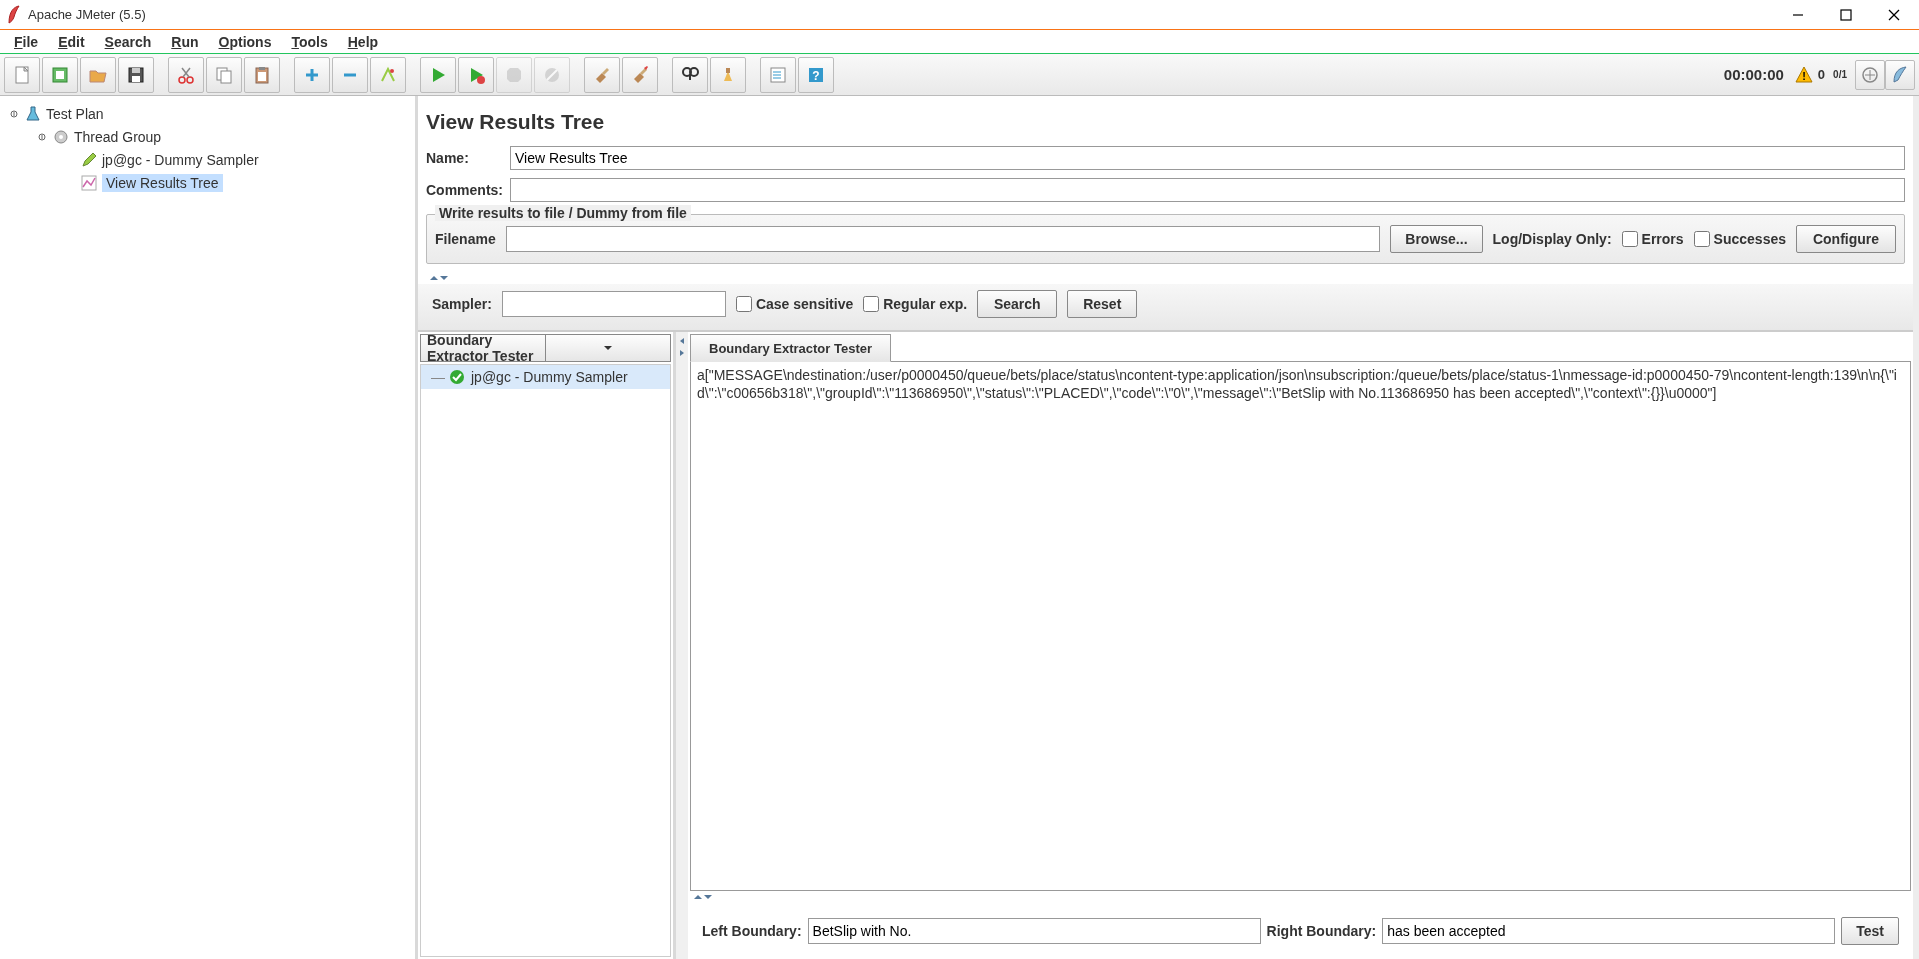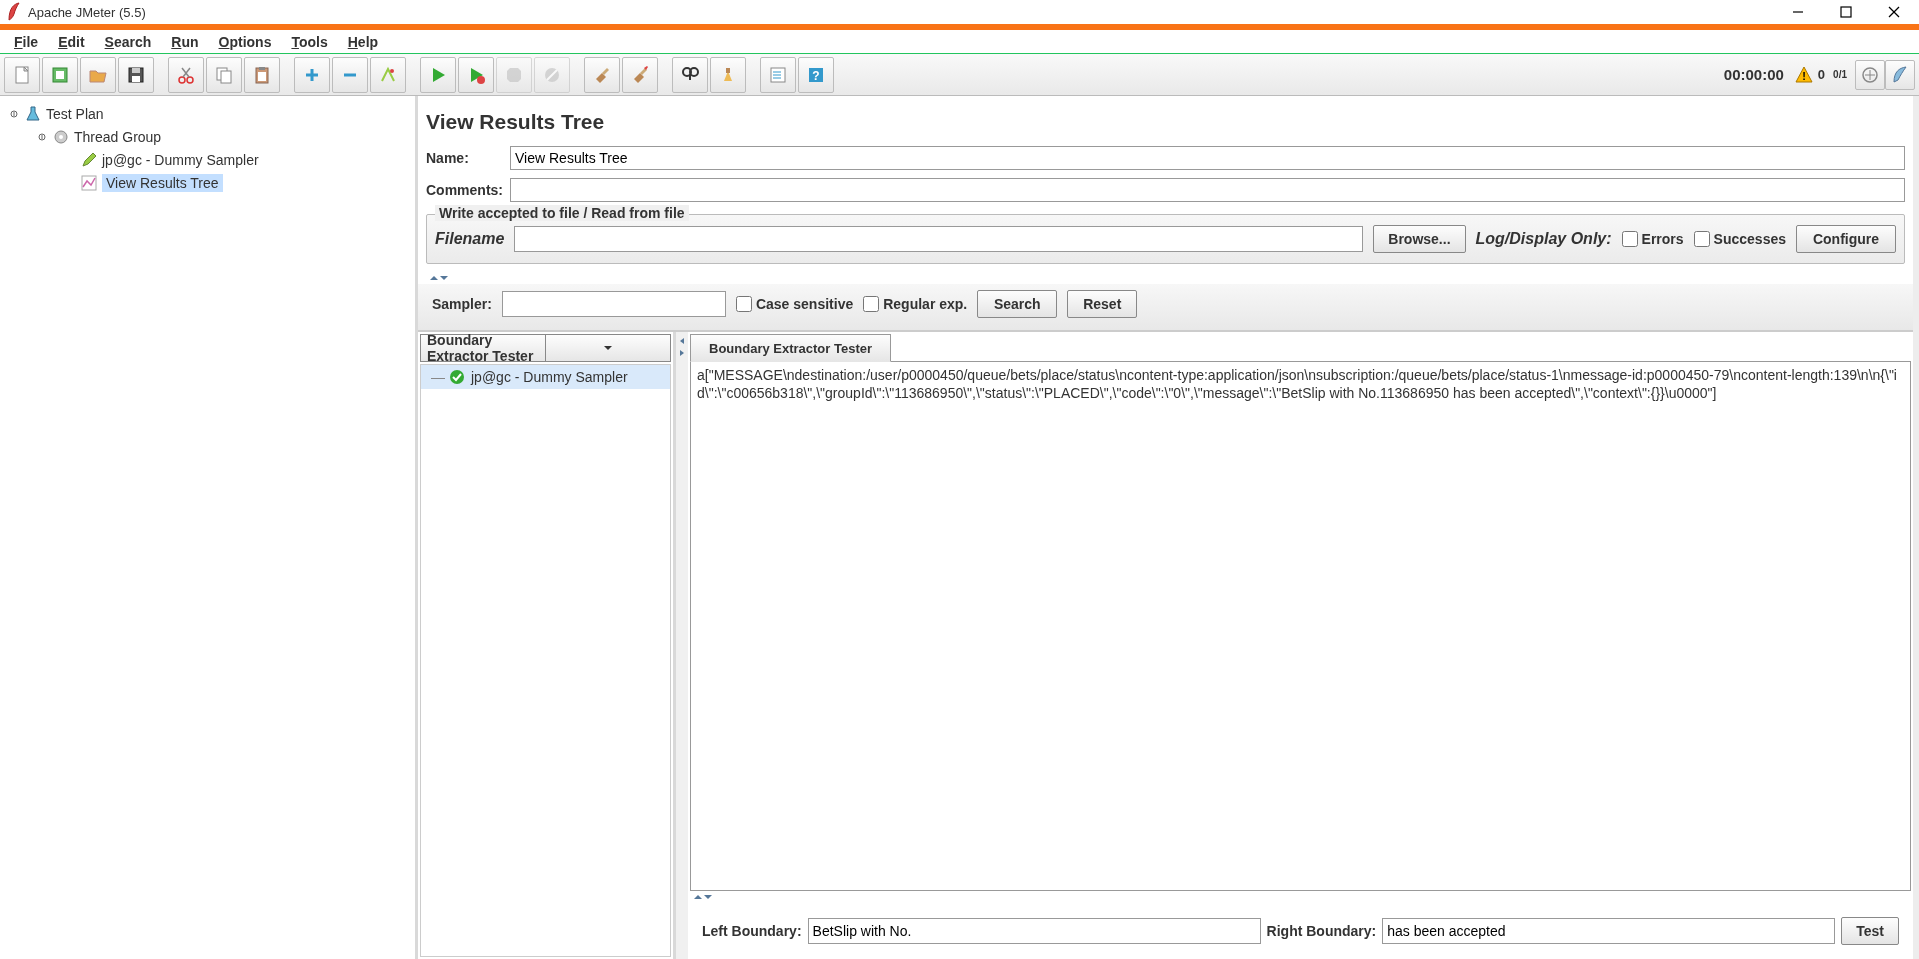--- a/index.html
+++ b/index.html
@@ -1,19 +1,19 @@
 <!DOCTYPE html>
 <html><head>
 <meta charset="utf-8">
 <style>
 * { box-sizing: border-box; margin: 0; padding: 0; font-family: "Segoe UI", Arial, sans-serif; }
 body { background: #fff; font-size: 13px; color: #333; overflow: hidden; }
 
 
-.titlebar { display: flex; align-items: center; height: 30px; padding: 0 6px; border-bottom: 6px solid #f97316; }
+.titlebar { display: flex; align-items: center; height: 30px; padding: 0 6px; border-bottom: 1px solid #f97316; }
 .titlebar .feather { width: 16px; height: 20px; margin-right: 6px; }
 .titlebar .title { font-size: 13px; color: #333; flex: 1; }
 .titlebar .winbtns { display: flex; gap: 18px; margin-right: 4px; }
 .winbtn { width: 30px; height: 20px; display: flex; align-items: center; justify-content: center; cursor: default; font-family: Arial; }
 .winbtn svg { stroke: #000; }
 
 
 .menubar { display: flex; align-items: center; height: 24px; padding: 0 4px; background: #fff; border-bottom: 1px solid #22c55e; font-size: 14px; font-weight: bold; color: #333;}
 .menuitem { padding: 2px 10px; cursor: default; }
 .menuitem .ul { text-decoration: underline; }
@@ -45,21 +45,21 @@
 
 
 .panel-title { font-size: 21px; font-weight: bold; padding: 14px 8px 8px 8px; color: #333; }
 .form-row { display: flex; align-items: center; padding: 4px 8px; }
 .form-label { width: 84px; font-size: 14px; font-weight: bold; color: #333;}
 .form-input { flex: 1; height: 24px; border: 1px solid #999; padding: 0 4px; background: #fff; font-size: 14px;}
 
 .fieldset { margin: 8px; border: 1px solid #bbb; border-radius: 2px; padding: 10px 8px 10px 8px; position: relative; background: linear-gradient(#f7f7f7,#ebebeb);}
 .fieldset-legend { position: absolute; top: -10px; left: 8px; padding: 0 4px; font-size: 14px; font-weight: bold; background: #f0f0f0; color:#333;}
 .fieldset-row { display: flex; align-items: center; gap: 10px; }
-.fieldset-row .lbl { font-weight: bold; font-size: 16px; font-style: italic; }
+.fieldset-row .lbl { font-weight: bold; font-size: 14px; }
 .fieldset-row input[type=text] { height: 26px; border: 1px solid #999; padding: 0 4px; }
 .btn { height: 28px; padding: 0 14px; border: 1px solid #888; background: linear-gradient(#fdfdfd,#e4e4e4); border-radius: 2px; cursor: default; font-size: 14px; font-weight: bold; color:#333;}
 .chk { display: flex; align-items: center; gap: 4px; font-size: 14px; font-weight: bold; color:#333;}
 .chk input { width: 16px; height: 16px; }
 
 .tiny-arrows { padding-left: 10px; height: 12px; display:flex; align-items:center;}
 .tiny-arrows svg { display:inline-block;}
 
 .search-row { display: flex; align-items: center; gap: 10px; padding: 6px 14px 12px 14px; background: linear-gradient(#f7f7f7,#e8e8e8); border-bottom:1px solid #ccc;}
 .search-row .lbl { font-weight: bold; font-size: 14px; }
@@ -346,21 +346,21 @@
     <div class="form-row">
       <div class="form-label">Name:</div>
       <input class="form-input" value="View Results Tree" style="">
     </div>
     <div class="form-row">
       <div class="form-label">Comments:</div>
       <input class="form-input" value="" style="">
     </div>
 
     <div class="fieldset">
-      <div class="fieldset-legend">Write accepted to file / Read from file</div>
+      <div class="fieldset-legend">Write results to file / Dummy from file</div>
       <div class="fieldset-row">
         <span class="lbl">Filename</span>
         <input type="text" style="flex: 1 1 0%;" value="">
         <button class="btn">Browse...</button>
         <span class="lbl">Log/Display Only:</span>
         <label class="chk">
             <input type="checkbox" style="">
             <span>Errors</span>
           </label>
         <label class="chk">

